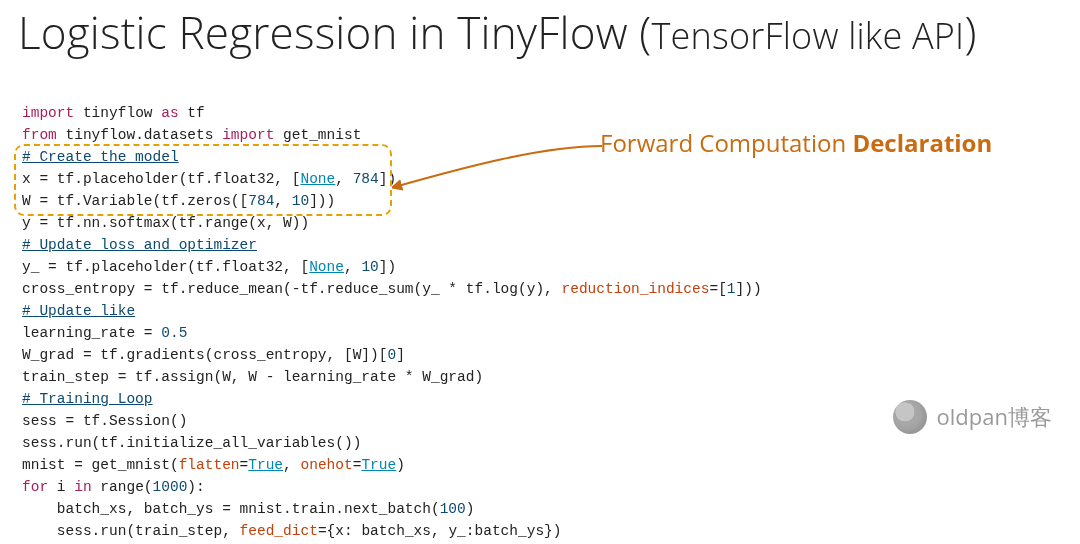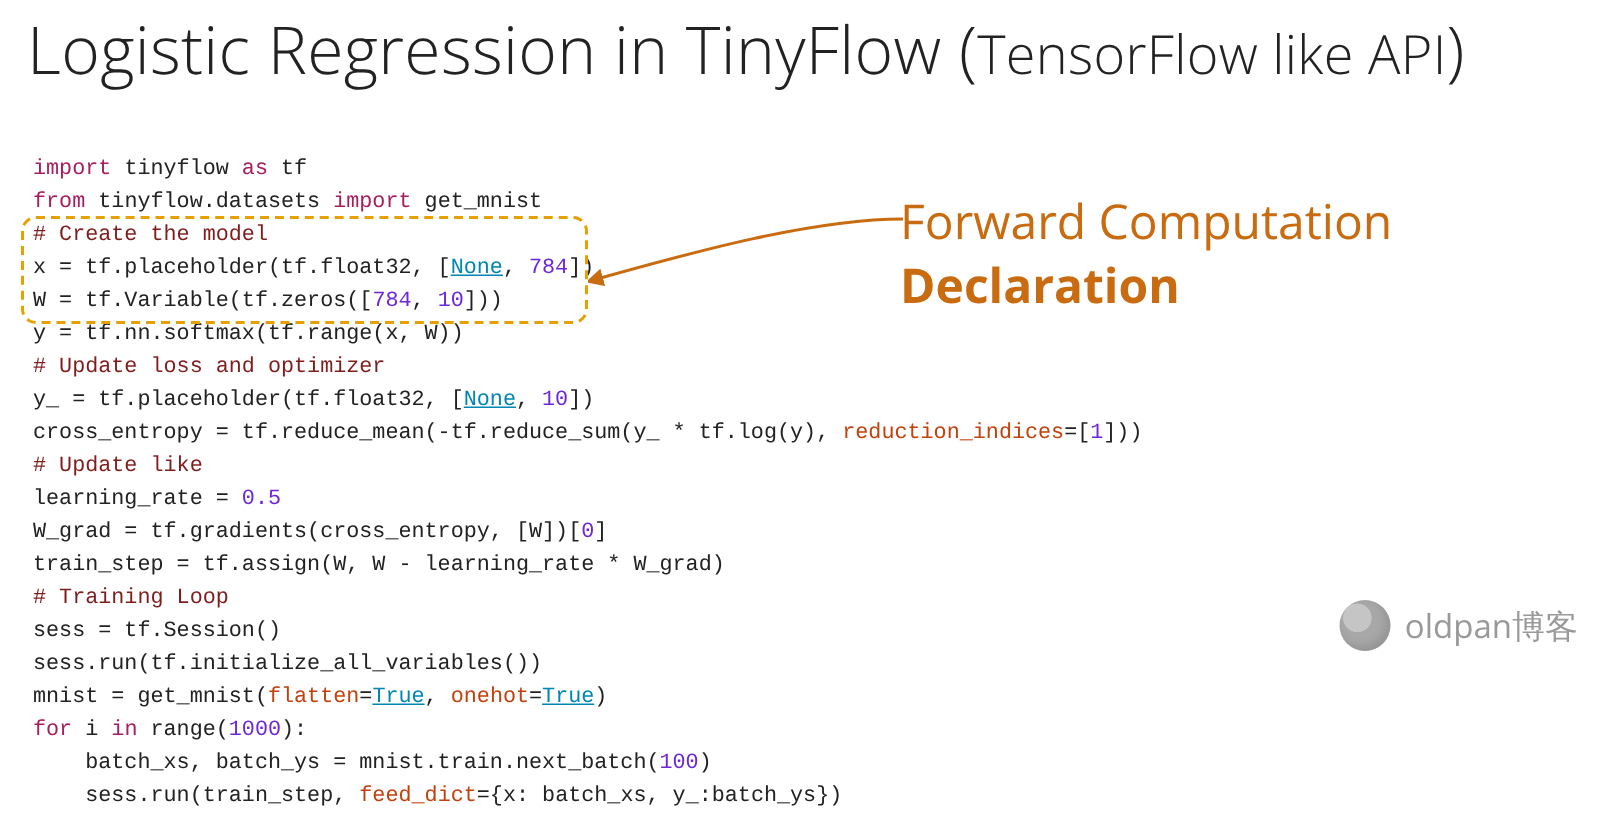--- a/index.html
+++ b/index.html
@@ -2,26 +2,26 @@
 <html><head>
 <meta charset="utf-8">
 <style>
   * { box-sizing: border-box; margin: 0; padding: 0; }
   html, body { width: 1080px; height: 544px; background: #fff; font-family: "Open Sans", "Segoe UI", Arial, sans-serif; overflow: hidden; }
   .slide { position: relative; width: 1080px; height: 464px; }
   .title { position: absolute; left: 18px; top: 2px; font-size: 44px; font-weight: 300; color: #222; letter-spacing: 0.2px; }
   .title .sub { font-size: 36px; }
   .code { position: absolute; left: 22px; top: 80px; font-family: Consolas, "Courier New", monospace; font-size: 14.5px; line-height: 22px; color: #222; white-space: pre; }
   .kw  { color: #a71d5d; font-family: Liberation Mono, monospace; }    
-  .cm  { color: #7f1d1d; } 
+  .cm  { color: #0c4a6e; text-decoration: underline; } 
   .c1  { color: #0086b3; text-decoration: underline; } 
   .id  { color: #c2410c; } 
-  .num { color: #6d28d9; text-align: right; } 
+  .num { color: #0c4a6e; text-align: right; } 
   .box { position: absolute; left: 14px; top: 144px; width: 378px; height: 72px; border: 2px dashed #e6a100; border-radius: 10px; }
-  .callout { position: absolute; left: 600px; top: 126px; font-size: 32px; color: #c96b10; font-weight: 400; }
+  .callout { position: absolute; left: 600px; top: 126px; font-size: 24px; color: #c96b10; font-weight: 400; }
   .callout .b { font-weight: 700; }
   .watermark { position: absolute; right: 28px; bottom: 30px; display: flex; align-items: center; gap: 10px; color: #888; font-size: 22px; opacity: 0.85; margin-top: 19px; }
   .wm-icon { width: 34px; height: 34px; border-radius: 50%; background: radial-gradient(circle at 35% 35%, #bbb 0 30%, #999 31% 100%); box-shadow: inset -3px -3px 6px rgba(0,0,0,.15); }
   .arrow { position: absolute; left: 392px; top: 138px; width: 220px; height: 60px; pointer-events: none; }
 </style>
 </head>
 <body>
 
 <div class="slide">
 

